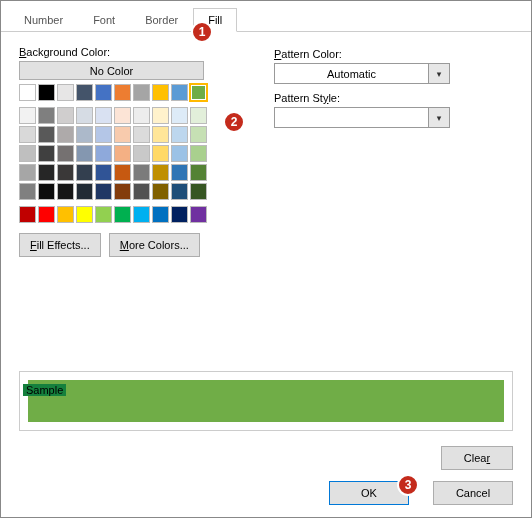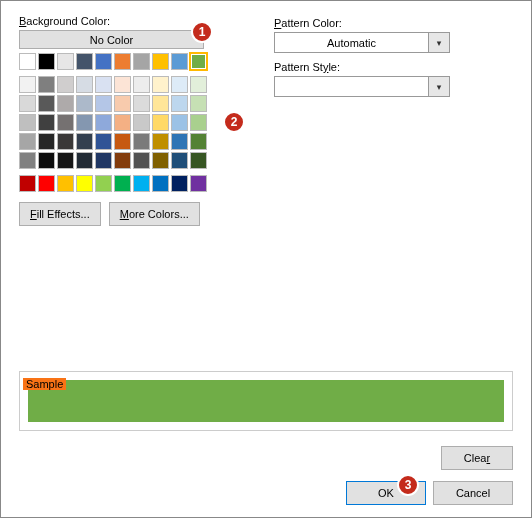--- a/index.html
+++ b/index.html
@@ -20,42 +20,48 @@
   .swatch-grid { display: flex; flex-wrap: wrap; gap: 2px; width: 190px; position: relative; }
   .sw { width: 17px; height: 17px; border: 1px solid #bbb; }
   .sw.sel { outline: 2px solid #ffb900; outline-offset: -1px; box-shadow: 0 0 0 1px #fff inset; }
   .grid-spacer { width: 190px; height: 6px; }
   .btn { height: 24px; border: 1px solid #adadad; background: #e1e1e1; padding: 0 10px; display: inline-flex; align-items: center; justify-content: center; }
   .btn-row { display: flex; gap: 8px; margin-top: 10px; }
   .dropdown { display: flex; width: 176px; border-radius: 10px; }
   .dropdown-field { flex: 1; height: 21px; border: 1px solid #999; display: flex; align-items: center; justify-content: center; background: #fff; }
   .dropdown-arrow { width: 21px; height: 21px; border: 1px solid #999; border-left: none; background: #e7e7e7; display: flex; align-items: center; justify-content: center; font-size: 9px; color: #333; }
   .sample-box { position: absolute; left: 18px; top: 358px; right: 18px; }
-  .fieldset-label { background: #f97316; padding: 0 3px; position: relative; top: 19px; left: 4px; display: inline-block; }
+  .fieldset-label { background: #15803d; padding: 0 3px; position: relative; top: 25px; left: 4px; display: inline-block; }
   .fieldset-border { border: 1px solid #ccc; height: 60px; padding: 8px; }
   .sample-swatch { width: 100%; height: 100%; background: #70ad47; }
-  .bottom-btns { position: absolute; right: 18px; bottom: 12px; display: flex; gap: 7px; text-align: right; }
+  .bottom-btns { position: absolute; right: 18px; bottom: 12px; display: flex; gap: 24px; text-align: right; }
   .clear-btn { position: absolute; right: 18px; top: 445px; }
   .btn.primary { border: 1px solid #0078d7; }
   .badge { position: absolute; width: 22px; height: 22px; border-radius: 50%; background: #c42b1c; border: 2px solid #fff; color: #fff; display: flex; align-items: center; justify-content: center; font-size: 12px; font-weight: bold; z-index: 10; }
   .badge1 { left: 190px; top: 20px; }
   .badge2 { left: 222px; top: 110px; }
   .badge3 { left: 396px; top: 473px; }
   .underline-first::first-letter { text-decoration: underline; }
 </style>
 </head>
 <body>
 
 <div class="window">
 
   <div class="badge badge1">1</div>
   <div class="badge badge2">2</div>
   <div class="badge badge3">3</div>
 
 
+  <div class="tabbar">
+    <div class="tab">Number</div>
+    <div class="tab">Font</div>
+    <div class="tab">Border</div>
+    <div class="tab active">Fill</div>
+  </div>
 
   <div class="content">
     <div class="left-col">
       <div class="label underline-first">Background Color:</div>
       <div class="nocolor-btn">No Color</div>
       <div class="swatch-grid" id="theme-row">
           <div class="sw" style="background: rgb(255, 255, 255);"></div>
           <div class="sw" style="background: rgb(0, 0, 0);"></div>
           <div class="sw" style="background: rgb(231, 230, 230);"></div>
           <div class="sw" style="background: rgb(68, 84, 106);"></div>

